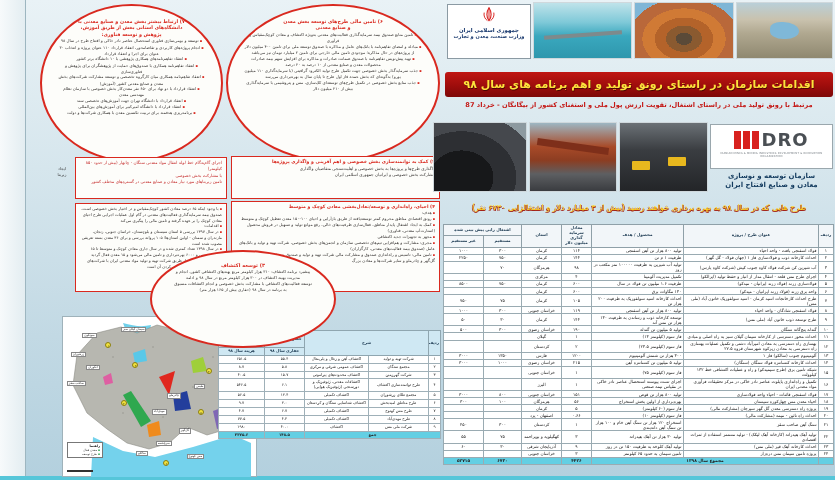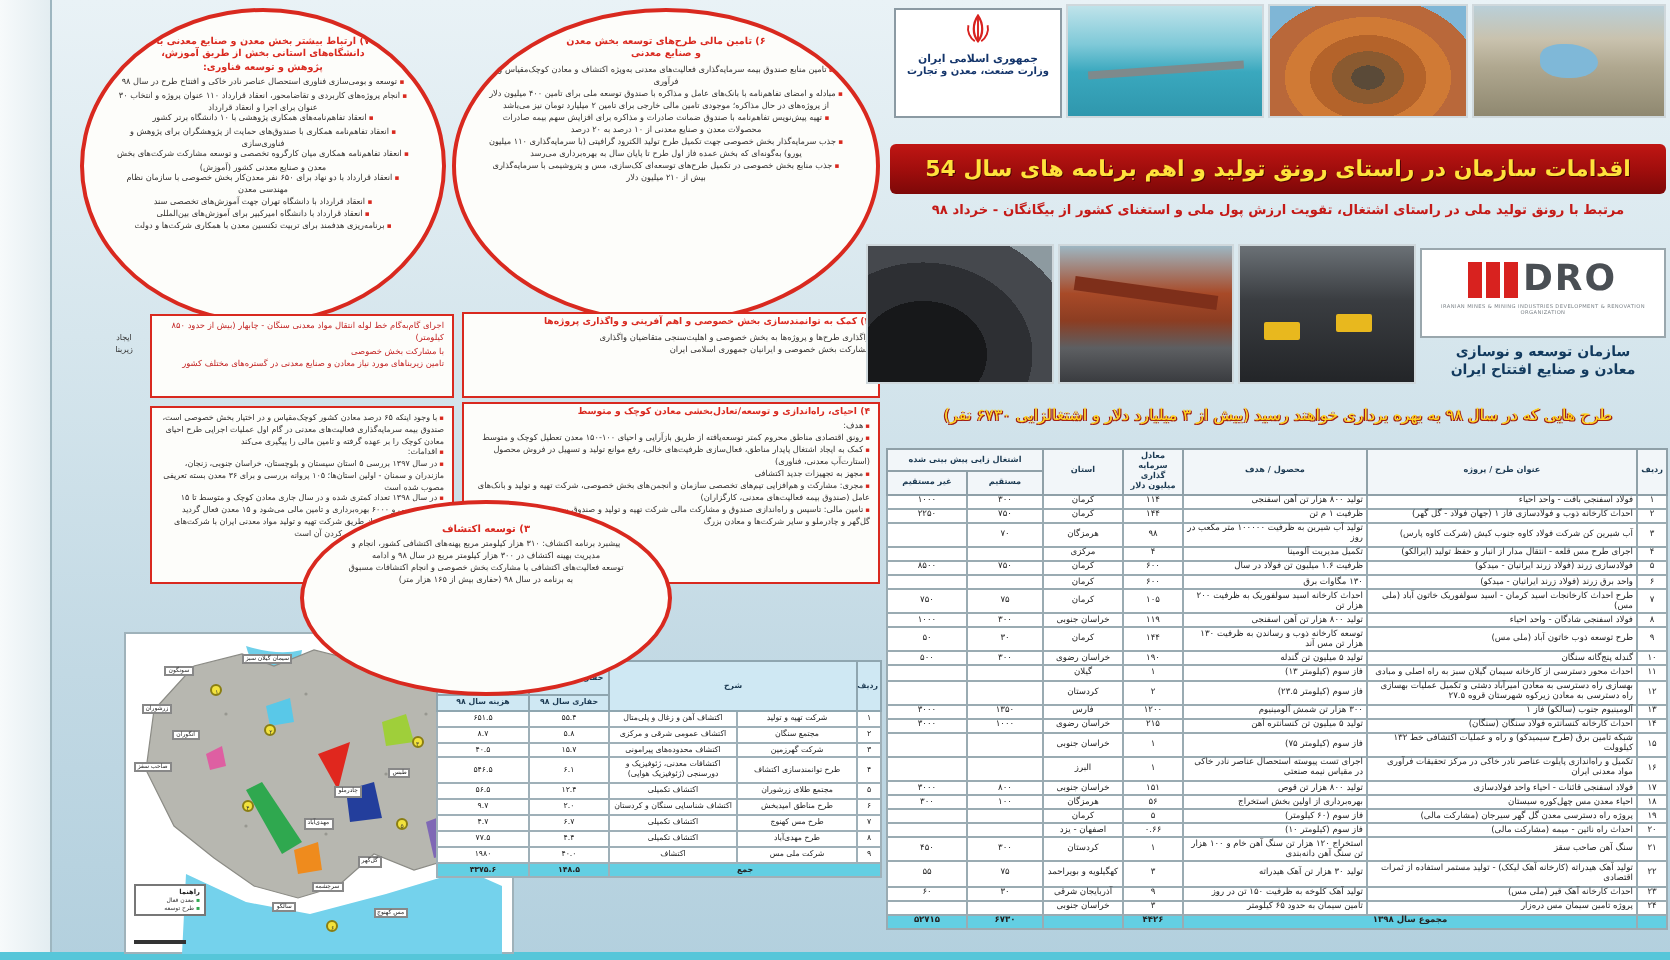--- a/index.html
+++ b/index.html
@@ -381,23 +381,23 @@
     </svg>
     <div class="g1" data-interactable="false">جمهوری اسلامی ایران</div>
     <div class="g2" data-interactable="false">وزارت صنعت، معدن و تجارت</div>
   </div>
 
   <div class="abs photo p1" data-interactable="false"></div>
   <div class="abs photo p2" data-interactable="false"></div>
   <div class="abs photo p3" data-interactable="false"></div>
 
   <div class="abs banner" data-interactable="false">
-    <span data-interactable="false">اقدامات سازمان در راستای رونق تولید و اهم برنامه های سال 54</span>
-  </div>
-  <div class="abs subtitle" data-interactable="false">مرتبط با رونق تولید ملی در راستای اشتغال، تقویت ارزش پول ملی و استغنای کشور از بیگانگان - خرداد ۹۸</div>
+    <span data-interactable="false">اقدامات سازمان در راستای رونق تولید و اهم برنامه های سال ۹۸</span>
+  </div>
+  <div class="abs subtitle" data-interactable="false">مرتبط با رونق تولید ملی در راستای اشتغال، تقویت ارزش پول ملی و استغنای کشور از بیگانگان - خرداد 87</div>
 
   <div class="abs photo p4" data-interactable="false"></div>
   <div class="abs photo p5" data-interactable="false"></div>
   <div class="abs photo p6" data-interactable="false">
     <div class="truck t1" data-interactable="false"></div>
     <div class="truck t2" data-interactable="false"></div>
   </div>
   <div class="abs imidrobox" data-interactable="false">
     <div class="imilogo" data-interactable="false">
       <span class="bars" data-interactable="false">

